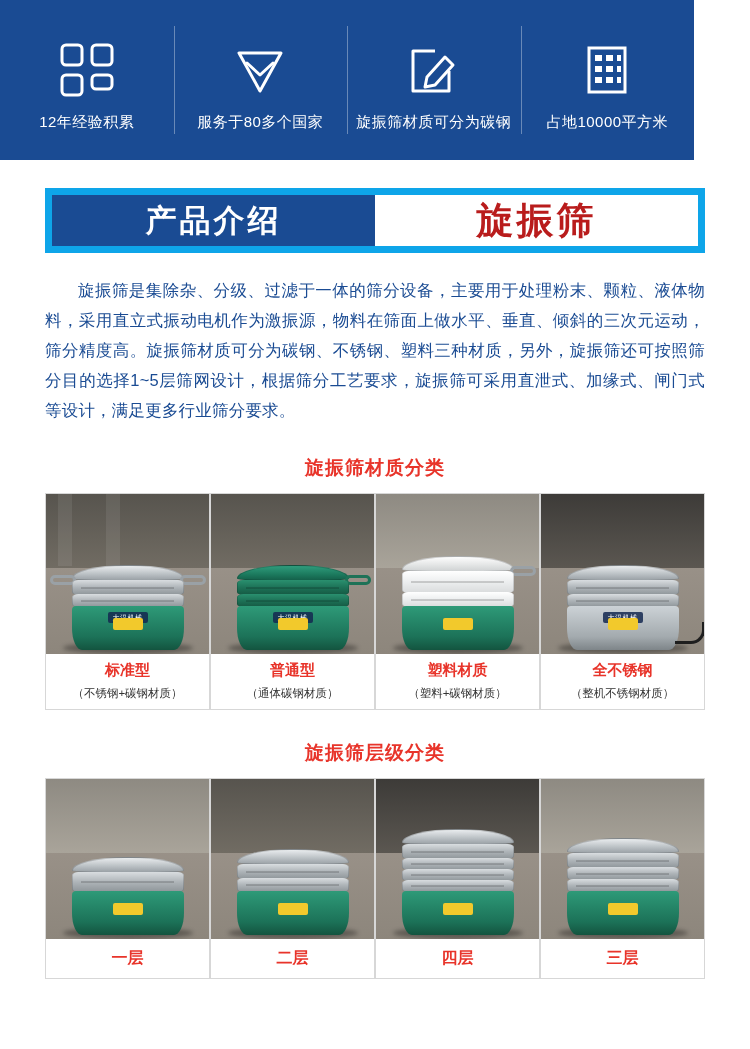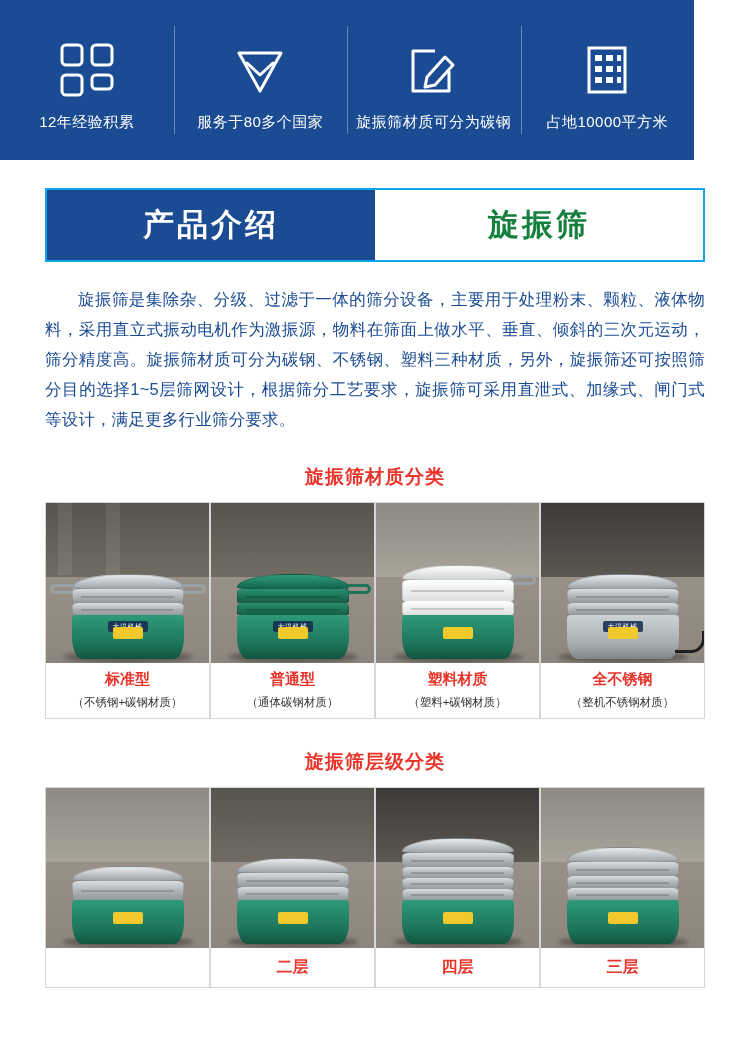--- a/index.html
+++ b/index.html
@@ -55,44 +55,44 @@
   .banner-label {
     color: #ffffff;
     font-size: 15px;
     letter-spacing: 0.5px;
     white-space: nowrap;
   }
 
   
   .title-wrap {
     margin: 28px 45px 0 45px;
-    height: 74px;
-    display: flex;
-    border: 2px solid #0ea5e9;
+    height: 65px;
+    display: flex;
+    border: 7px solid #0ea5e9;
     background: #ffffff;
   }
   .title-left {
     flex: 0 0 50%;
     background: #1a4b93;
     color: #ffffff;
     display: flex;
     align-items: center;
     justify-content: center;
     font-size: 31px;
     font-weight: bold;
     letter-spacing: 3px;
   }
   .title-right {
     flex: 1 1 auto;
     background: #ffffff;
-    color: #15803d;
+    color: #b91c1c;
     display: flex;
     align-items: center;
     justify-content: center;
-    font-size: 31px;
+    font-size: 37px;
     font-weight: bold;
     letter-spacing: 3px;
   }
 
   
   .intro {
     margin: 22px 45px 0 45px;
     color: #1a4b93;
     font-size: 16.5px;
     line-height: 30px;
@@ -445,20 +445,21 @@
           <div class="bg-wall light"></div>
         <div class="shadow"></div>
         <div class="machine">
           <div class="lid"></div>
           <div class="ring" style="height:20px"></div>
           <div class="body-base">
             <div class="badge"></div>
           </div>
         </div>
       </div>
+      <div class="caption-only">一层</div>
     </div>
 
     <div class="card">
       <div class="photo">
         <div class="bg-floor"></div>
           <div class="bg-wall"></div>
         <div class="shadow"></div>
         <div class="machine">
           <div class="lid"></div>
           <div class="ring"></div>

